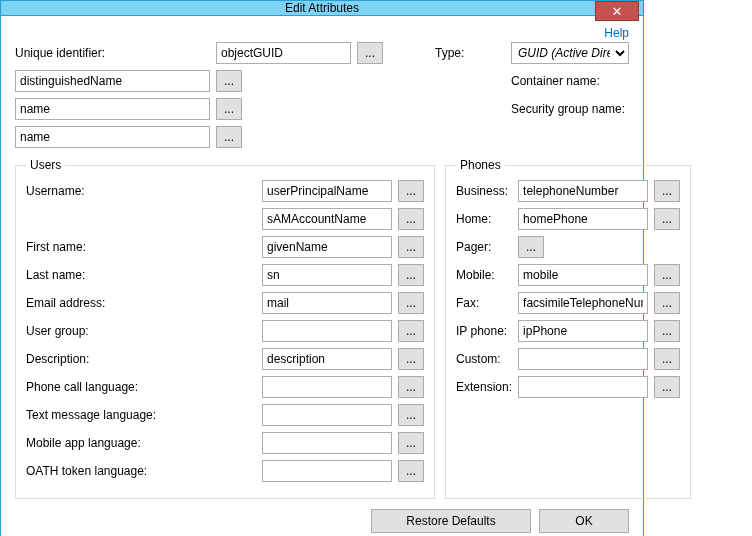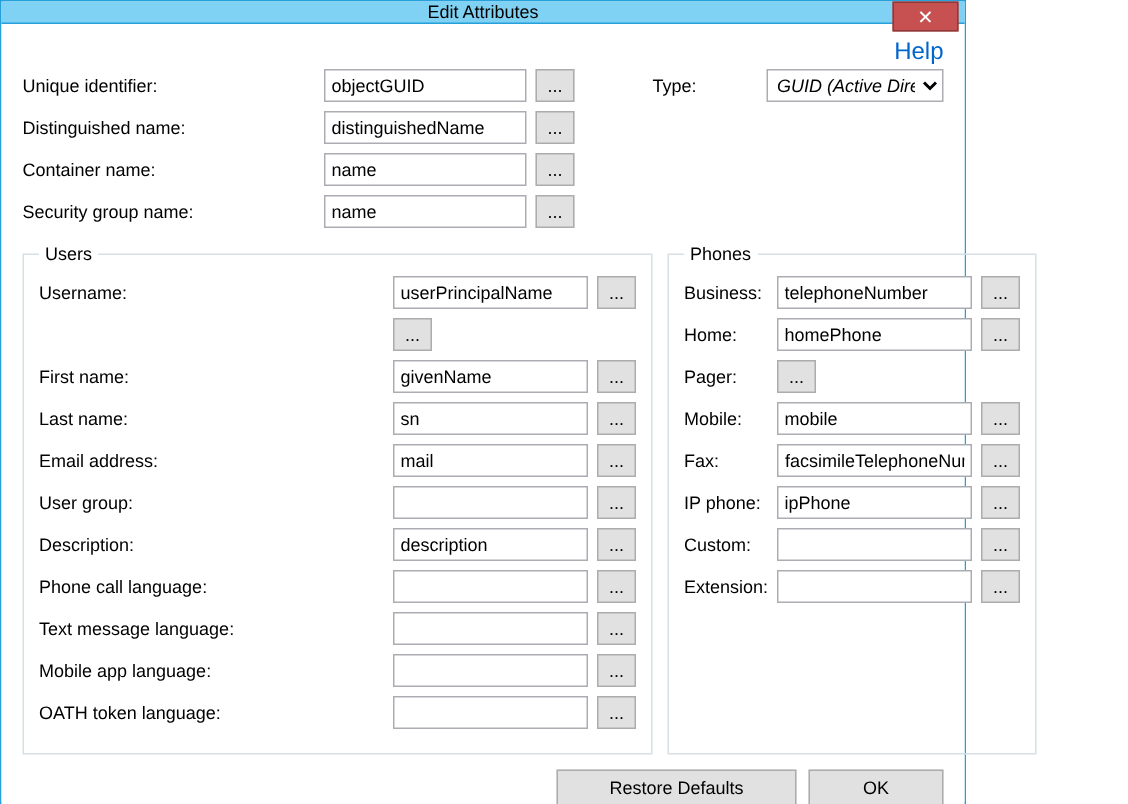--- a/index.html
+++ b/index.html
@@ -57,21 +57,21 @@
     display: flex;
     flex-direction: column;
   }
   .help-row {
     text-align: right;
     margin-bottom: 2px;
   }
   .help-link {
     color: #0066cc;
     cursor: pointer;
-    font-size: 16px;
+    font-size: 12px;
   }
   .top-grid {
     display: grid;
     grid-template-columns: 195px 135px 26px 40px 70px 1fr;
     grid-column-gap: 6px;
     grid-row-gap: 6px;
     align-items: center;
     margin-bottom: 10px;
   }
   .label { color: #000; }
@@ -174,21 +174,20 @@
 
       <span class="label">Unique identifier:</span>
       <input type="text" value="objectGUID" style="">
       <button class="browse-btn">...</button>
       <span></span>
       <span class="label">Type:</span>
       <select>
         <option>GUID (Active Directory)</option>
       </select>
 
-      <span class="label">Distinguished name:</span>
       <input type="text" value="distinguishedName" style="">
       <button class="browse-btn">...</button>
       <span></span>
         <span></span>
         <span></span>
 
       <span class="label">Container name:</span>
       <input type="text" value="name" style="">
       <button class="browse-btn">...</button>
       <span></span>
@@ -208,20 +207,21 @@
       <fieldset class="fs-users">
         <legend>Users</legend>
 
         <div class="field-row">
           <span class="label">Username:</span>
           <input type="text" value="userPrincipalName" style="">
           <button class="browse-btn">...</button>
         </div>
         <div class="field-row">
           <span class="label"></span>
+          <input type="text" value="sAMAccountName" style="">
           <button class="browse-btn">...</button>
         </div>
         <div class="field-row">
           <span class="label">First name:</span>
           <input type="text" value="givenName" style="">
           <button class="browse-btn">...</button>
         </div>
         <div class="field-row">
           <span class="label">Last name:</span>
           <input type="text" value="sn" style="">

